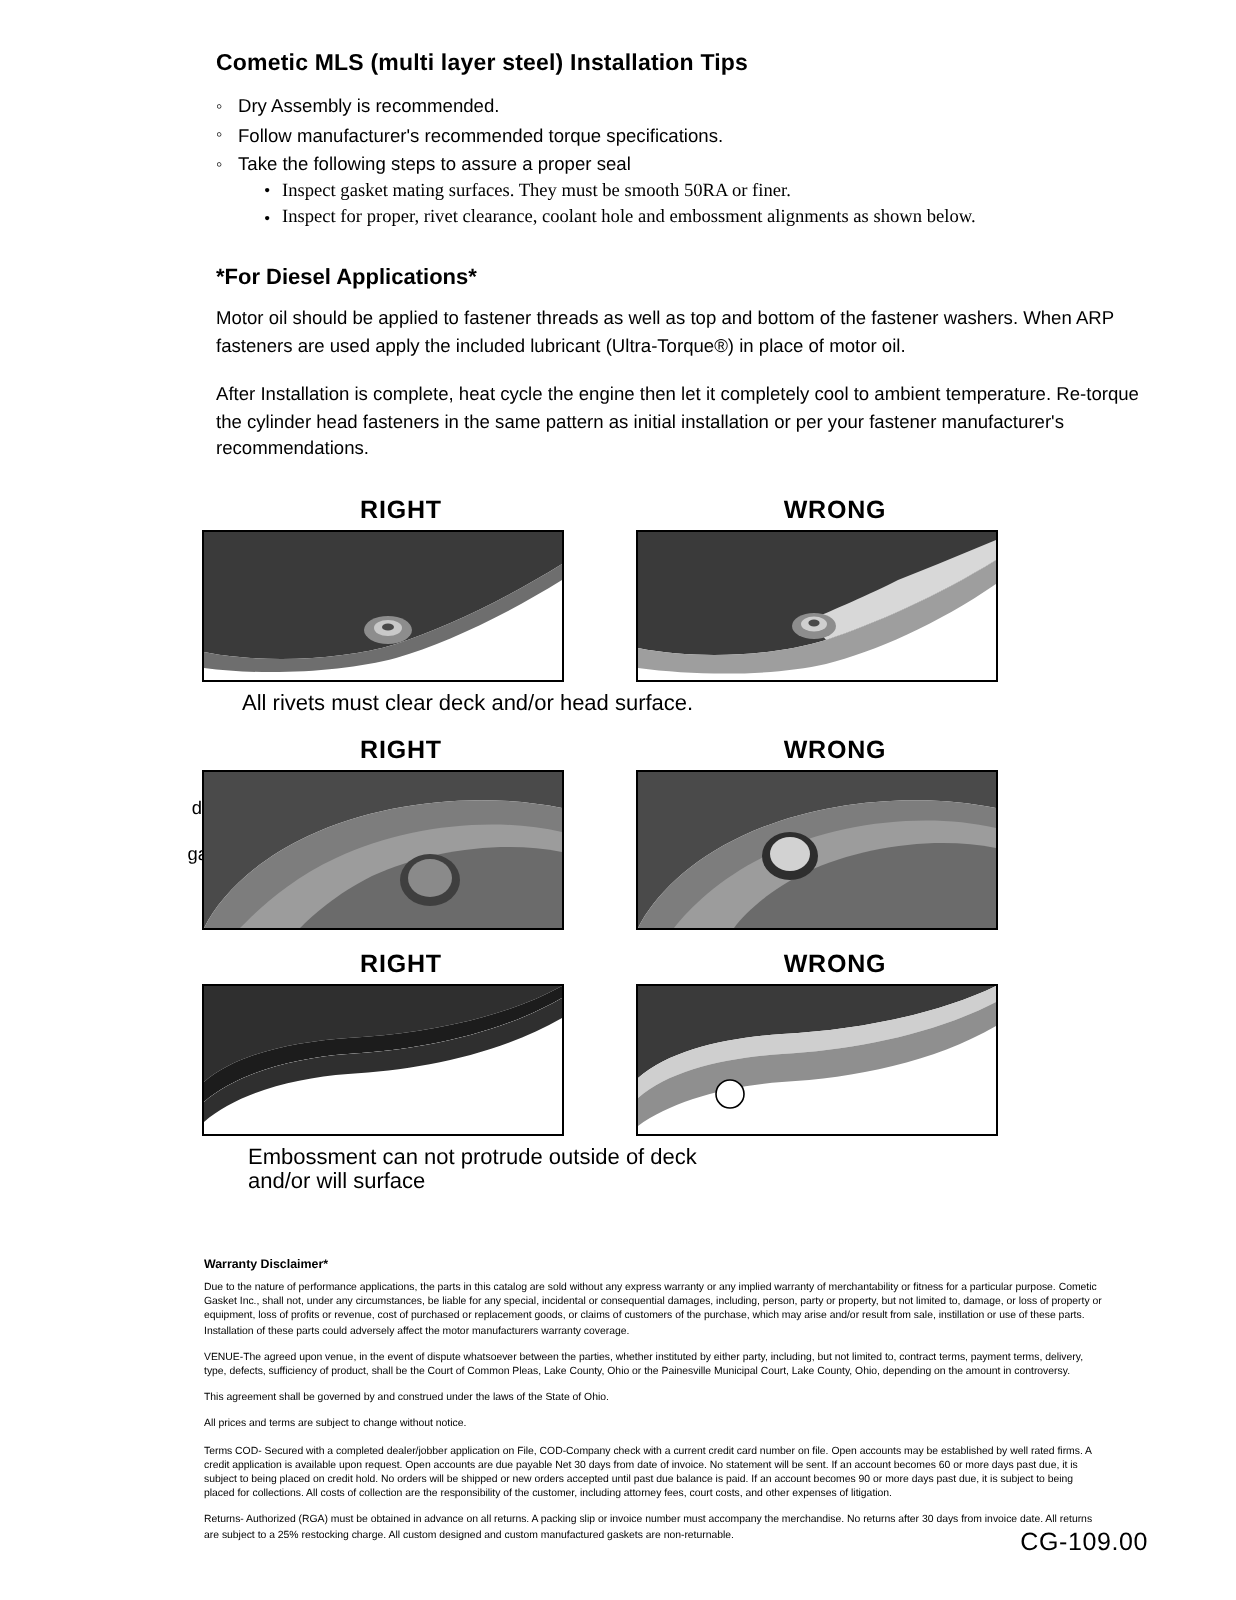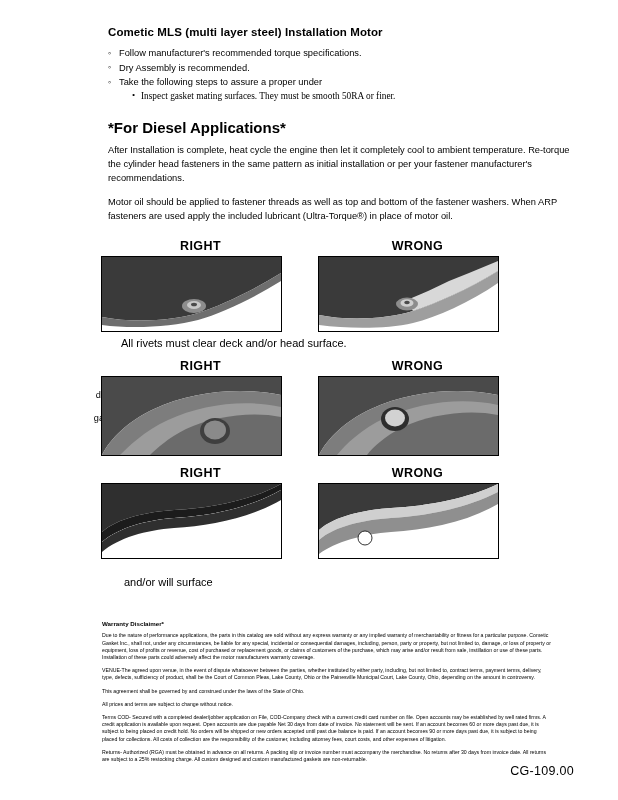--- a/index.html
+++ b/index.html
@@ -60,21 +60,21 @@
     padding-left: 9px;
   }
   ul.subbullets > li::before {
     content: "\2022";
     position: absolute;
     left: 0;
     top: -0.5px;
     font-size: 9px;
   }
   h2.subtitle {
-    font-size: 15px;
+    font-size: 11px;
     font-weight: bold;
     margin: 16px 0 8px 68px;
   }
   p.body {
     font-size: 9.3px;
     line-height: 13.6px;
     margin: 0 0 0 68px;
     max-width: 470px;
   }
   p.body + p.body {
@@ -163,36 +163,37 @@
     bottom: 22px;
     font-size: 12.5px;
     letter-spacing: 0.3px;
   }
 </style>
 </head>
 <body>
 
 <div class="page">
 
-  <h1 class="title">Cometic MLS (multi layer steel) Installation Motor</h1>
+  <h1 class="title">Cometic MLS (multi layer steel) Installation Tips</h1>
 
   <ul class="bullets">
+    <li><span>Dry Assembly is recommended.</span></li>
     <li><span>Follow manufacturer's recommended torque specifications.</span></li>
-    <li><span>Dry Assembly is recommended.</span></li>
     <li>
-      <span>Take the following steps to assure a proper under</span>
+      <span>Take the following steps to assure a proper seal</span>
       <ul class="subbullets">
         <li><span>Inspect gasket mating surfaces.  They must be smooth 50RA or finer.</span></li>
+        <li><span>Inspect for proper, rivet clearance, coolant hole and embossment alignments as shown below.</span></li>
       </ul>
     </li>
   </ul>
 
   <h2 class="subtitle">*For Diesel Applications*</h2>
+  <p class="body">Motor oil should be applied to fastener threads as well as top and bottom of the fastener washers. When ARP fasteners are used apply the included lubricant (Ultra-Torque®) in place of motor oil.</p>
   <p class="body">After Installation is complete, heat cycle the engine then let it completely cool to ambient temperature. Re-torque the cylinder head fasteners in the same pattern as initial installation or per your fastener manufacturer's recommendations.</p>
-  <p class="body">Motor oil should be applied to fastener threads as well as top and bottom of the fastener washers. When ARP fasteners are used apply the included lubricant (Ultra-Torque®) in place of motor oil.</p>
 
   <div class="figures">
 
     <div class="figrow">
       <div class="fig">
         <div class="figlabel">RIGHT</div>
         <div class="figbox">
           <svg width="179" height="74" viewBox="0 0 179 74">
             <rect x="0" y="0" width="179" height="74" fill="#ffffff"></rect>
             <path d="M0 0 H179 V16 C150 34 120 48 96 56 C70 64 30 66 0 60 Z" fill="#3a3a3a"></path>
@@ -290,21 +291,21 @@
             <path d="M0 0 H179 C150 14 110 22 72 24 C44 26 16 32 0 46 Z" fill="#3a3a3a"></path>
             <path d="M0 46 C16 32 44 26 72 24 C110 22 150 14 179 0 V8 C148 24 108 32 72 34 C44 36 16 42 0 56 Z" fill="#cfcfcf"></path>
             <path d="M0 56 C16 42 44 36 72 34 C108 32 148 24 179 8 V20 C148 38 108 46 72 48 C44 50 16 58 0 70 Z" fill="#8f8f8f"></path>
             <circle cx="46" cy="54" r="7" fill="#ffffff" stroke="#000" stroke-width="0.8"></circle>
           </svg>
         </div>
       </div>
     </div>
     <div class="caption-wrap indent">
       <div class="figcaption">
-        <br>
+        <span>Embossment can not protrude outside of deck</span><br>
         <span>and/or will surface</span>
       </div>
     </div>
 
   </div>
 
   <div class="warranty">
     <h3>Warranty Disclaimer*</h3>
     <p>Due to the nature of performance applications, the parts in this catalog are sold without any express warranty or any implied warranty of merchantability or fitness for a particular purpose.  Cometic Gasket Inc., shall not, under any circumstances, be liable for any special, incidental or consequential damages, including, person, party or property, but not limited to, damage, or loss of property or equipment, loss of profits or revenue, cost of purchased or replacement goods, or claims of customers of the purchase, which may arise and/or result from sale, instillation or use of these parts.  Installation of these parts could adversely affect the motor manufacturers warranty coverage.</p>
     <p>VENUE-The agreed upon venue, in the event of dispute whatsoever between the parties, whether instituted by either party, including, but not limited to, contract terms, payment terms, delivery, type, defects, sufficiency of product, shall be the Court of Common Pleas, Lake County, Ohio or the Painesville Municipal Court, Lake County, Ohio, depending on the amount in controversy.</p>

